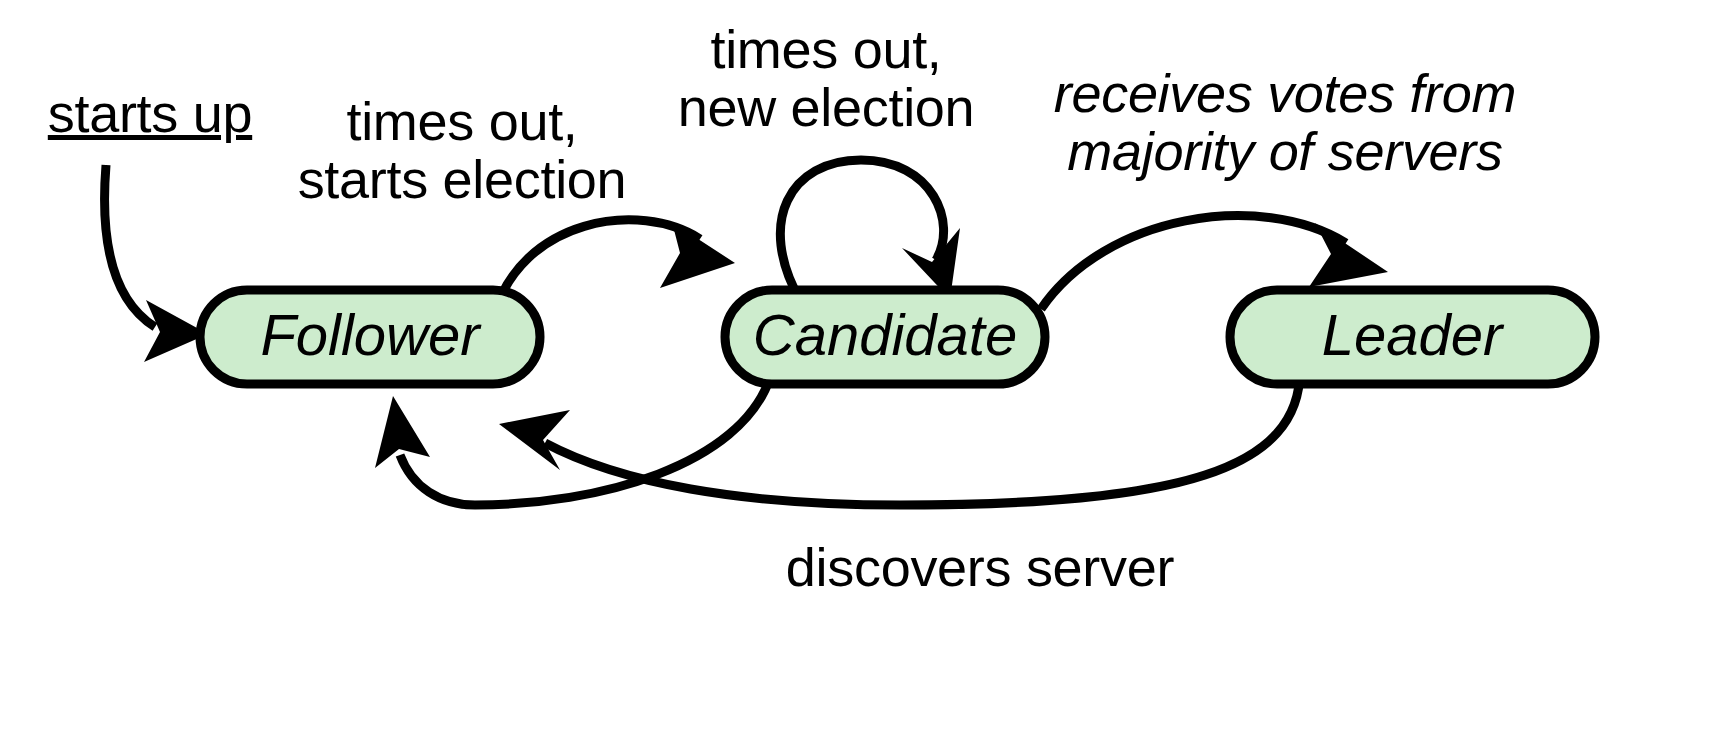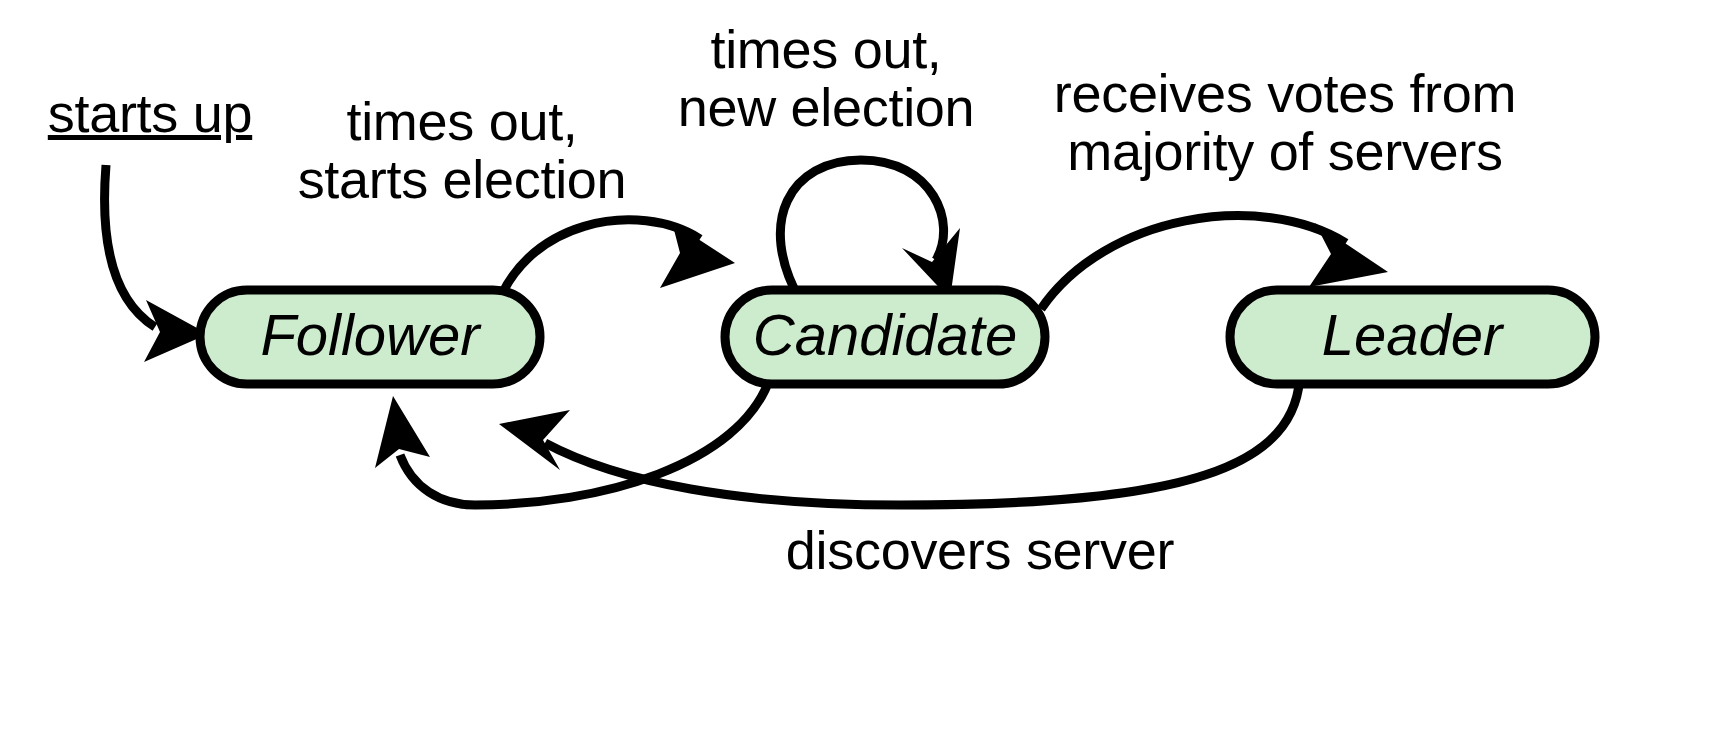--- a/index.html
+++ b/index.html
@@ -113,18 +113,18 @@
     </g>
 
   </svg>
 
   <div class="edge-label" style="left:30px; top:84px; width:240px;text-decoration:underline;"><div>starts up</div></div>
 
   <div class="edge-label" style="left:272px; top:92px; width:380px;"><div>times out,</div><div>starts election</div></div>
 
   <div class="edge-label" style="left:648px; top:20px; width:356px;"><div>times out,</div><div>new election</div></div>
 
-  <div class="edge-label" style="left:1020px; top:64px; width:530px;"><div>receives votes from</div><div>majority of servers</div></div>
+  <div class="edge-label" style="left:1020px; top:64px; width:530px;font-style:italic;"><div>receives votes from</div><div>majority of servers</div></div>
 
 
-  <div class="edge-label" style="left:745px; top:521px; width:470px;"><div>discovers server</div></div>
+  <div class="edge-label" style="left:745px; top:538px; width:470px;"><div>discovers server</div></div>
 
 </div>
 
 </body></html>

